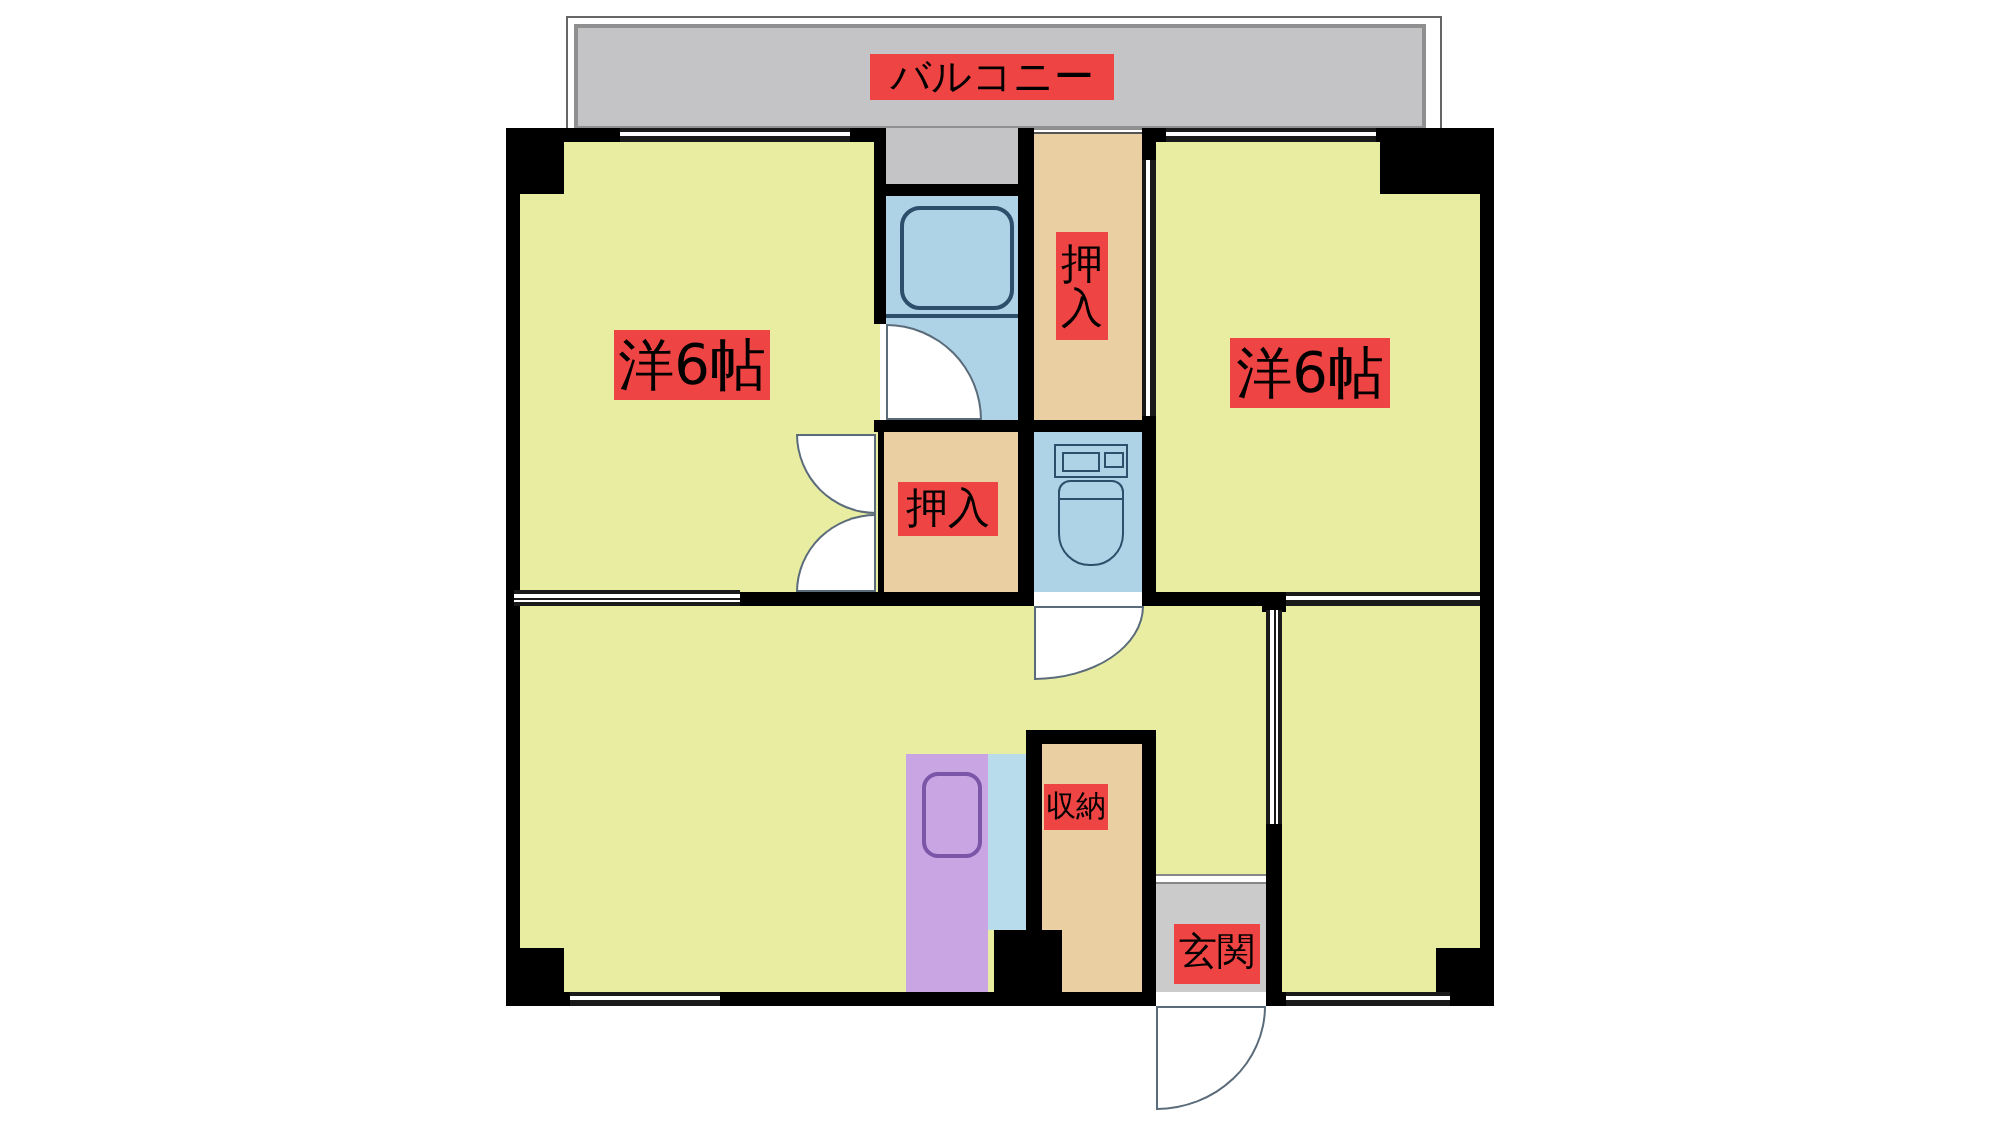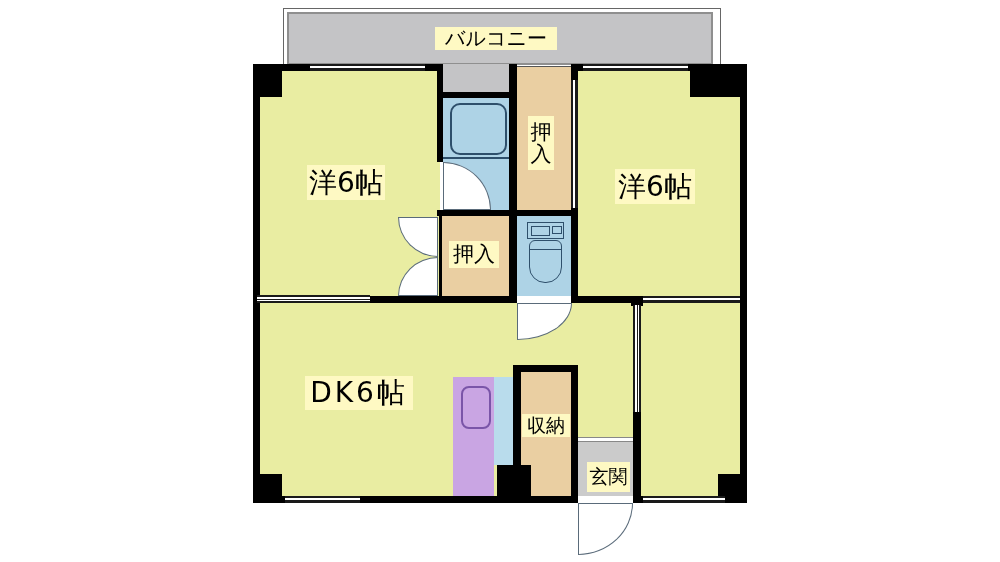--- a/index.html
+++ b/index.html
@@ -9,21 +9,21 @@
   .fill{position:absolute;}
   .wall{position:absolute;background:var(--wall,#000);}
   .balcony-outline{position:absolute;border:1px solid #666;background:#fff;}
   .balcony-fill{position:absolute;background:var(--balcony,#c4c4c6);border:2px solid #8f8f8f;box-sizing:border-box;}
   .win{position:absolute;background:#fff;border-top:2px solid #1a1a1a;border-bottom:2px solid #1a1a1a;box-sizing:border-box;}
   .win i{position:absolute;left:0;right:0;top:50%;height:1px;background:#1a1a1a;}
   .winv{position:absolute;background:#fff;border-left:2px solid #1a1a1a;border-right:2px solid #1a1a1a;box-sizing:border-box;}
   .winv i{position:absolute;top:0;bottom:0;left:50%;width:1px;background:#1a1a1a;}
   .step{position:absolute;background:#fff;border-top:1px solid #888;border-bottom:1px solid #888;box-sizing:border-box;}
   .door{position:absolute;background:#fff;border:1px solid #5a6b7a;box-sizing:border-box;}
-  .chip{position:absolute;background:#fef9c3;color:#000;display:flex;align-items:center;justify-content:center;
+  .chip{position:absolute;background:#ef4444;color:#000;display:flex;align-items:center;justify-content:center;
         line-height:1.05;white-space:nowrap;}
   .chip.vert{white-space:normal;word-break:break-all;text-align:center;}
   .fixture{position:absolute;box-sizing:border-box;}
 </style>
 </head>
 <body>
 
 <div class="plan">
 
   <div class="balcony-outline" style="left:283px;top:8px;width:436px;height:57px;"></div>
@@ -113,17 +113,16 @@
   <div class="door" style="left:398px;top:217px;width:40px;height:40px;border-radius:0 0 0 100%;"></div>
   <div class="door" style="left:398px;top:257px;width:40px;height:39px;border-radius:100% 0 0 0;"></div>
   <div class="door" style="left:517px;top:303px;width:55px;height:37px;border-radius:0 0 100% 0;"></div>
   <div class="door" style="left:578px;top:503px;width:55px;height:52px;border-radius:0 0 100% 0;"></div>
 
   <div class="chip" style="left:435px;top:27px;width:122px;height:23px;font-size:20px;">バルコニー</div>
   <div class="chip" style="left:307px;top:165px;width:78px;height:35px;font-size:28px;">洋6帖</div>
   <div class="chip" style="left:615px;top:169px;width:80px;height:35px;font-size:28px;">洋6帖</div>
   <div class="chip vert" style="left:528px;top:116px;width:26px;height:54px;font-size:21px;">押入</div>
   <div class="chip" style="left:449px;top:241px;width:50px;height:27px;font-size:21px;">押入</div>
-  <div class="chip" style="left:305px;top:376px;width:108px;height:34px;font-size:28px;letter-spacing:3px;">DK6帖</div>
-  <div class="chip" style="left:522px;top:414px;width:48px;height:23px;font-size:19px;">収納</div>
+  <div class="chip" style="left:522px;top:392px;width:32px;height:23px;font-size:15px;">収納</div>
   <div class="chip" style="left:587px;top:462px;width:43px;height:30px;font-size:19px;">玄関</div>
 
 </div>
 
 </body></html>

